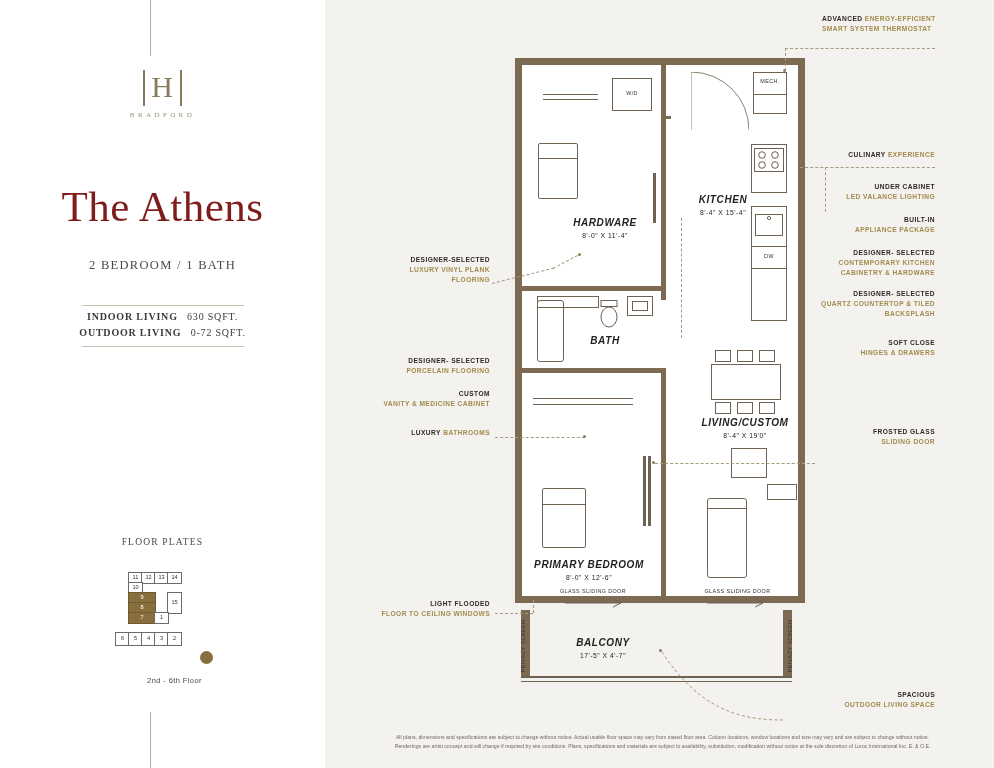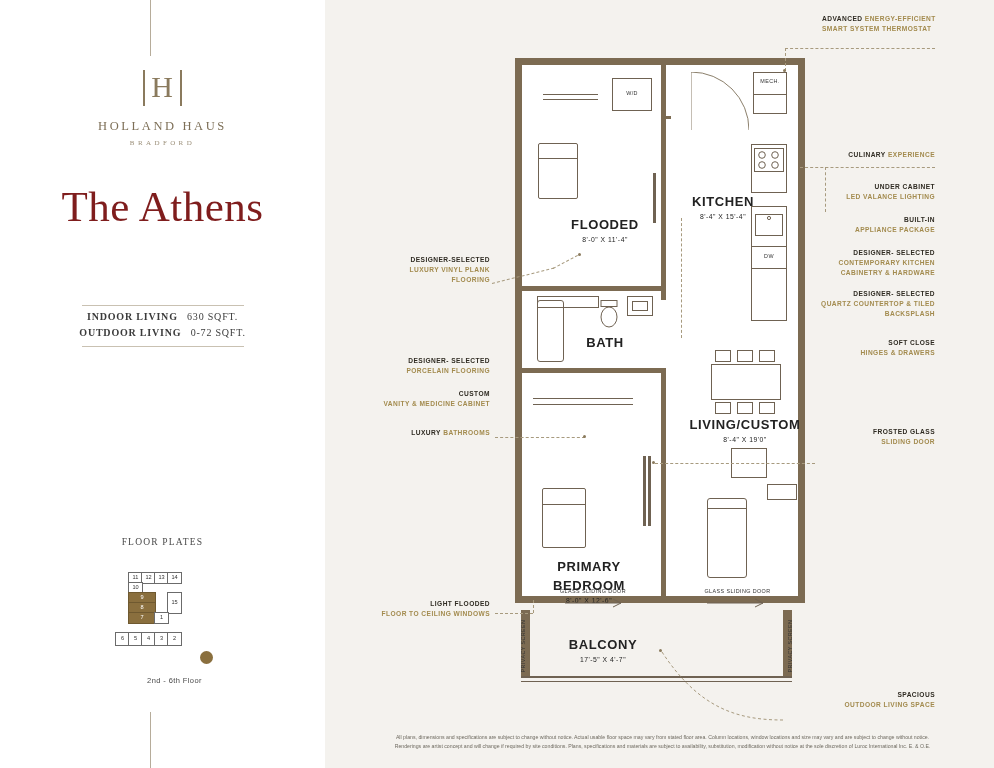--- a/index.html
+++ b/index.html
@@ -180,21 +180,21 @@
   }
   .room-label {
     position: absolute;
     text-align: center;
     font-size: 7.4px;
     color: #222;
     letter-spacing: .5px;
     line-height: 1.45;
     font-family: "Liberation Sans", sans-serif;
   }
-  .room-label .rn { font-weight: bold; font-size: 13px; letter-spacing: .6px;}
+  .room-label .rn { font-weight: bold; font-size: 10px; letter-spacing: .6px; font-style: italic;}
   .room-label .rd { font-size: 6.8px; }
   .tiny-label {
     position: absolute;
     font-size: 5.4px;
     color: #333;
     letter-spacing: .4px;
     text-align: center;
   }
   .thin {
     position: absolute;
@@ -252,25 +252,25 @@
   <div class="left-panel"></div>
   <div class="right-panel"></div>
 
   <div class="vline" style="left:150px; top:0; height:56px;"></div>
   <div class="vline" style="left:150px; top:712px; height:56px;"></div>
 
   <div class="logo-block">
     <div class="logo-mark">
       <span class="logo-mark-inner">H</span>
     </div>
-    <div class="logo-name">HOLLAND HAUS</div>
     <div class="logo-sub">BRADFORD</div>
   </div>
 
   <div class="plan-title">The Athens</div>
+  <div class="plan-sub">2 BEDROOM / 1 BATH</div>
 
   <div class="sqft-block">
     <div class="sqft-rule"></div>
     <div class="sqft-row">
       <span class="lbl">INDOOR LIVING</span>
       <span class="val">630 SQFT.</span>
     </div>
     <div class="sqft-row">
       <span class="lbl">OUTDOOR LIVING</span>
       <span class="val">0-72 SQFT.</span>
@@ -322,21 +322,21 @@
     <svg style="position:absolute; left:176px; top:14px; width:58px; height:58px;" viewBox="0 0 58 58">
       <path d="M58 58 A58 58 0 0 0 0 0" fill="none" stroke="#8b7f6b" stroke-width="1"></path>
       <line x1="0" y1="0" x2="0" y2="58" stroke="#8b7f6b" stroke-width="1"></line>
     </svg>
 
     <div class="thin" style="left:23px; top:85px; width:40px; height:56px; border-radius:2px;"></div>
     <div class="line" style="left:23px; top:100px; width:40px; height:1px;"></div>
     <div class="line" style="left:28px; top:36px; width:55px; height:1px;"></div>
     <div class="line" style="left:28px; top:41px; width:55px; height:1px;"></div>
     <div class="room-label" style="left:40px; top:158px; width:100px;">
-      <span class="rn">FLOODED</span><br>
+      <span class="rn">HARDWARE</span><br>
       <span class="rd">8'-0" X 11'-4"</span>
     </div>
 
     <div class="line" style="left:138px; top:115px; width:3px; height:50px;"></div>
 
     <div class="thin" style="left:236px; top:86px; width:36px; height:49px;"></div>
     <svg style="position:absolute; left:239px; top:90px; width:30px; height:24px;" viewBox="0 0 30 24">
       <rect x="0.5" y="0.5" width="29" height="23" fill="none" stroke="#6f6252" stroke-width="1"></rect>
       <circle cx="8" cy="7" r="3.3" fill="none" stroke="#6f6252"></circle>
       <circle cx="21" cy="7" r="3.3" fill="none" stroke="#6f6252"></circle>

